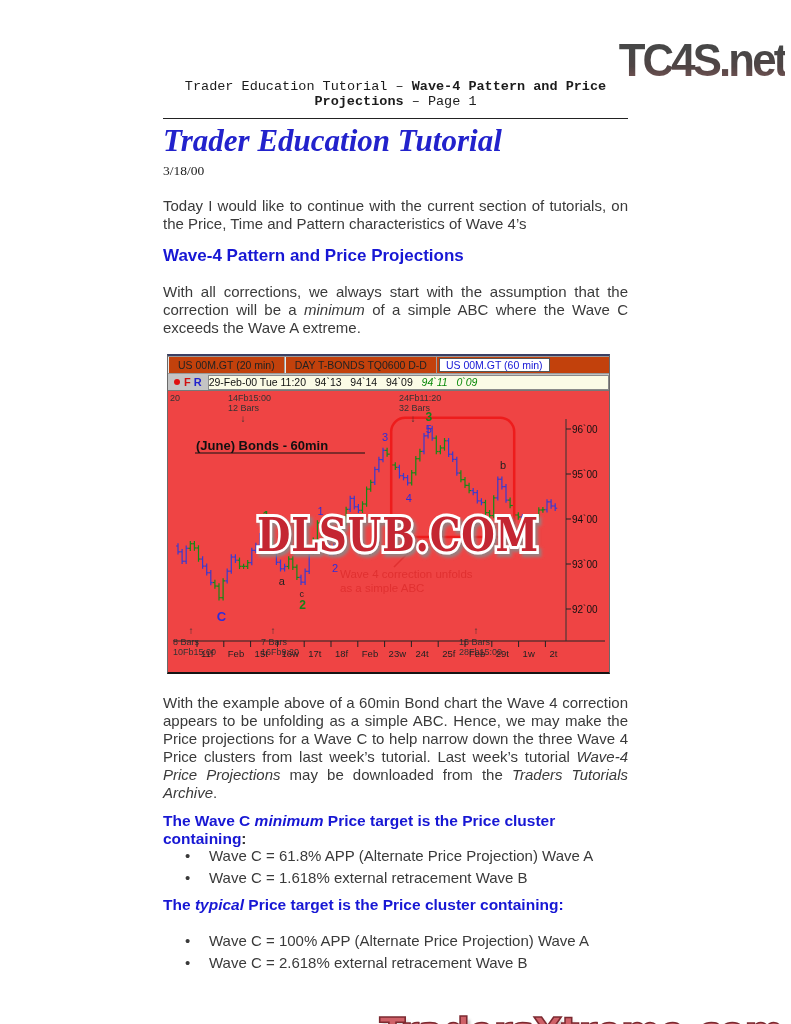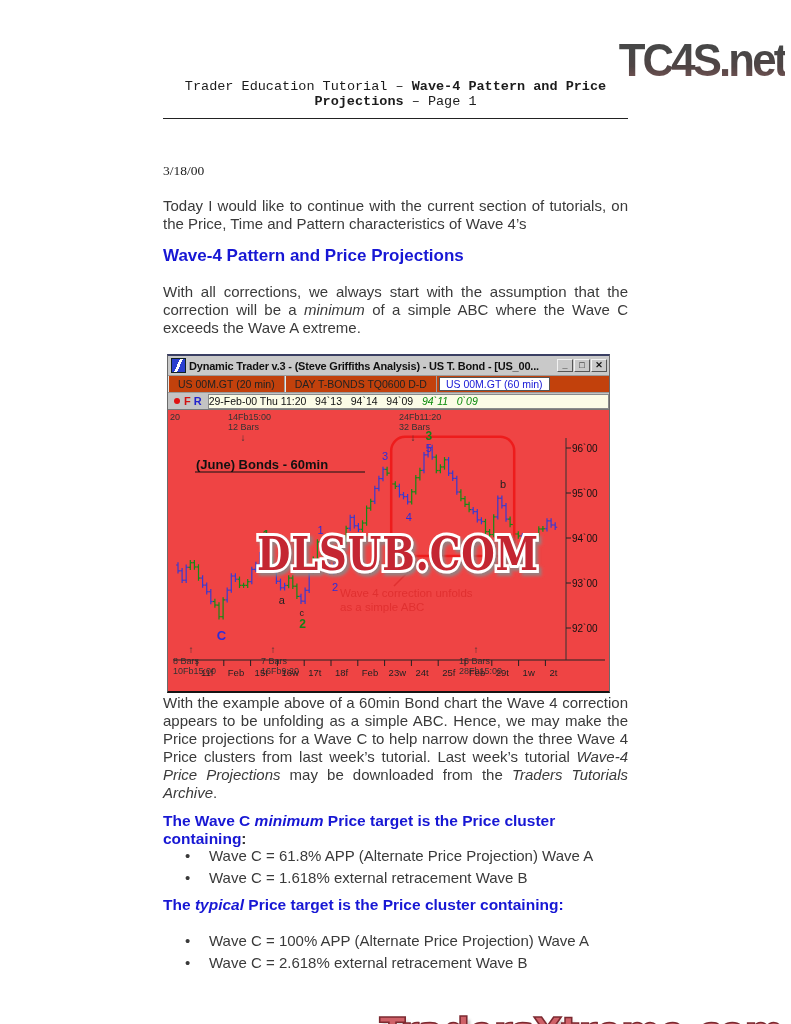--- a/index.html
+++ b/index.html
@@ -67,47 +67,41 @@
 </style>
 </head>
 <body>
 
 <div class="page">
 
   <div class="top-logo">TC4S.net</div>
 
   <div class="doc-header"><span>Trader Education Tutorial – </span><span class="b">Wave-4 Pattern and Price Projections</span><span> – Page 1</span></div>
 
+  <div class="title">Trader Education Tutorial</div>
   <div class="date">3/18/00</div>
 
   <div class="para p1"><span>Today I would like to continue with the current section of tutorials, on the Price, Time and Pattern characteristics of Wave 4’s</span></div>
 
   <div class="bhead h1">Wave-4 Pattern and Price Projections</div>
 
   <div class="para p2"><span>With all corrections, we always start with the assumption that the correction will be a </span><span class="it">minimum</span><span> of a simple ABC where the Wave C exceeds the Wave A extreme.</span></div>
 
   <div class="dt-window">
-    <div class="titlebar">
-      <div class="app-icon"></div>
-      <div class="titletext">Dynamic Trader v.3 - (Steve Griffiths Analysis) - US T. Bond - [US_00...</div>
-      <button class="winbtn">_</button>
-      <button class="winbtn">□</button>
-      <button class="winbtn">✕</button>
-    </div>
     <div class="tabsrow">
       <div class="tab">US 00M.GT (20 min)</div>
       <div class="tab">DAY T-BONDS  TQ0600 D-D</div>
       <div class="tab sel">US 00M.GT (60 min)</div>
     </div>
     <div class="quoterow">
       <span class="qdot"></span>
       <span class="qF">F</span>
       <span class="qR">R</span>
       <div class="qfield">
-        <span>29-Feb-00 Thu 11:20   94`13   94`14   94`09   </span>
+        <span>29-Feb-00 Tue 11:20   94`13   94`14   94`09   </span>
         <span class="qgreen">94`11   0`09</span>
       </div>
     </div>
     <div class="chartarea">
       <svg id="chart-svg" width="441" height="281" viewBox="0 0 441 281">
           <text x="2" y="10" font-size="9" fill="#333" font-family="&quot;Liberation Sans&quot;,sans-serif" font-weight="normal" text-anchor="start">20</text>
           <line x1="10" y1="152.29999999999964" x2="10" y2="163.4883952694738" stroke="#3a3ad0" stroke-width="1.2"></line>
           <line x1="8" y1="154.99999999999974" x2="10" y2="154.99999999999974" stroke="#3a3ad0" stroke-width="1.2"></line>
           <line x1="10" y1="160.7883952694737" x2="12" y2="160.7883952694737" stroke="#3a3ad0" stroke-width="1.2"></line>
           <line x1="14.1" y1="158.0883952694736" x2="14.1" y2="172.93872009700164" stroke="#3a3ad0" stroke-width="1.2"></line>

